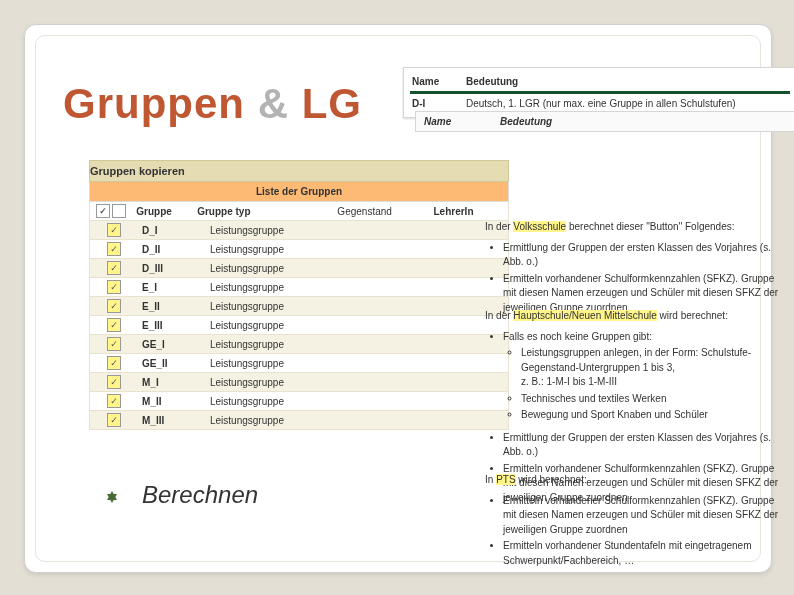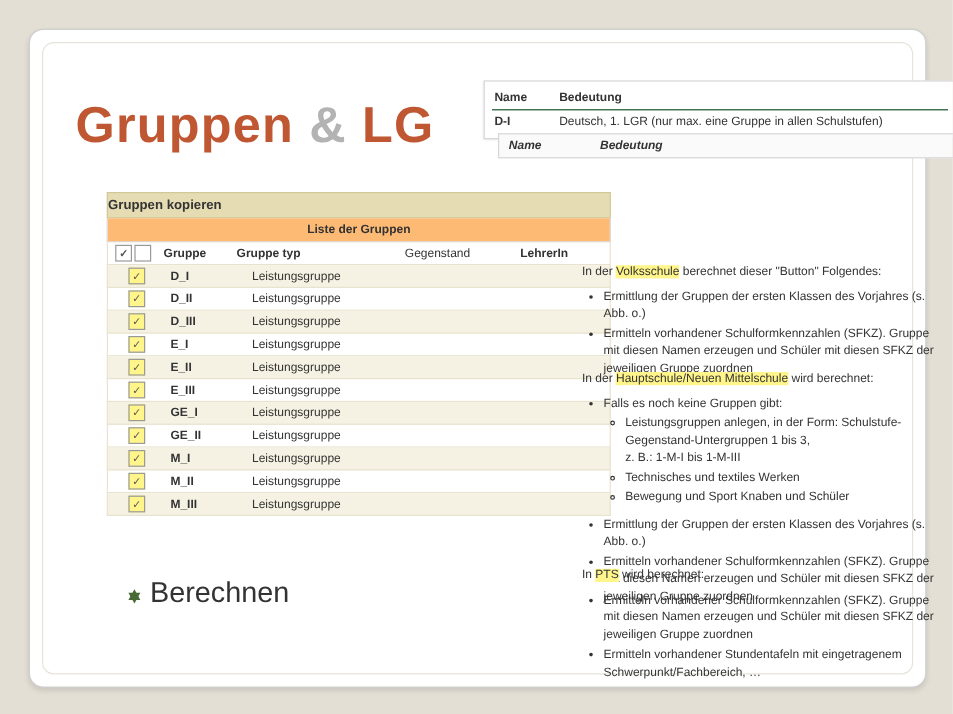--- a/index.html
+++ b/index.html
@@ -42,21 +42,21 @@
   
   .def-table{
     position:absolute;
     left:378px;top:42px;
     width:380px;
     background:#fff;
     border:1px solid #d6d6d6;
     box-shadow:0 1px 2px rgba(0,0,0,.15);
     padding:4px 6px;
   }
-  .def-row{border-top:1px solid #14532d;padding:4px 2px;display:flex;gap:12px}
+  .def-row{border-top:3px solid #14532d;padding:4px 2px;display:flex;gap:12px}
   .def-row:first-child{border-top:none}
   .def-row .c1{width:42px;font-weight:bold}
   .def-row .c2{flex:1}
   
   .def-table2{
     position:absolute;
     left:390px;top:86px;
     width:362px;
     background:#fafafa;
     border:1px solid #d6d6d6;
@@ -115,21 +115,21 @@
   .rp1{top:195px}
   .rp2{top:284px}
   .rp3{top:448px}
   .right-panel .lead{font-weight:normal;margin-bottom:6px}
   .right-panel ul{margin:2px 0 8px 18px;padding:0}
   .right-panel li{margin:2px 0}
   
   .berechnen-row{
     position:absolute;
     left:82px;top:456px;
-    display:flex;align-items:center;gap:8px;
+    display:flex;align-items:center;gap:25px;font-style:italic;
   }
   .star-icon{
     width:0;height:0;
     border-left:5px solid transparent;
     border-right:5px solid transparent;
     border-bottom:9px solid #486a35;
     position:relative;
   }
   .star-icon:after{
     content:"";

